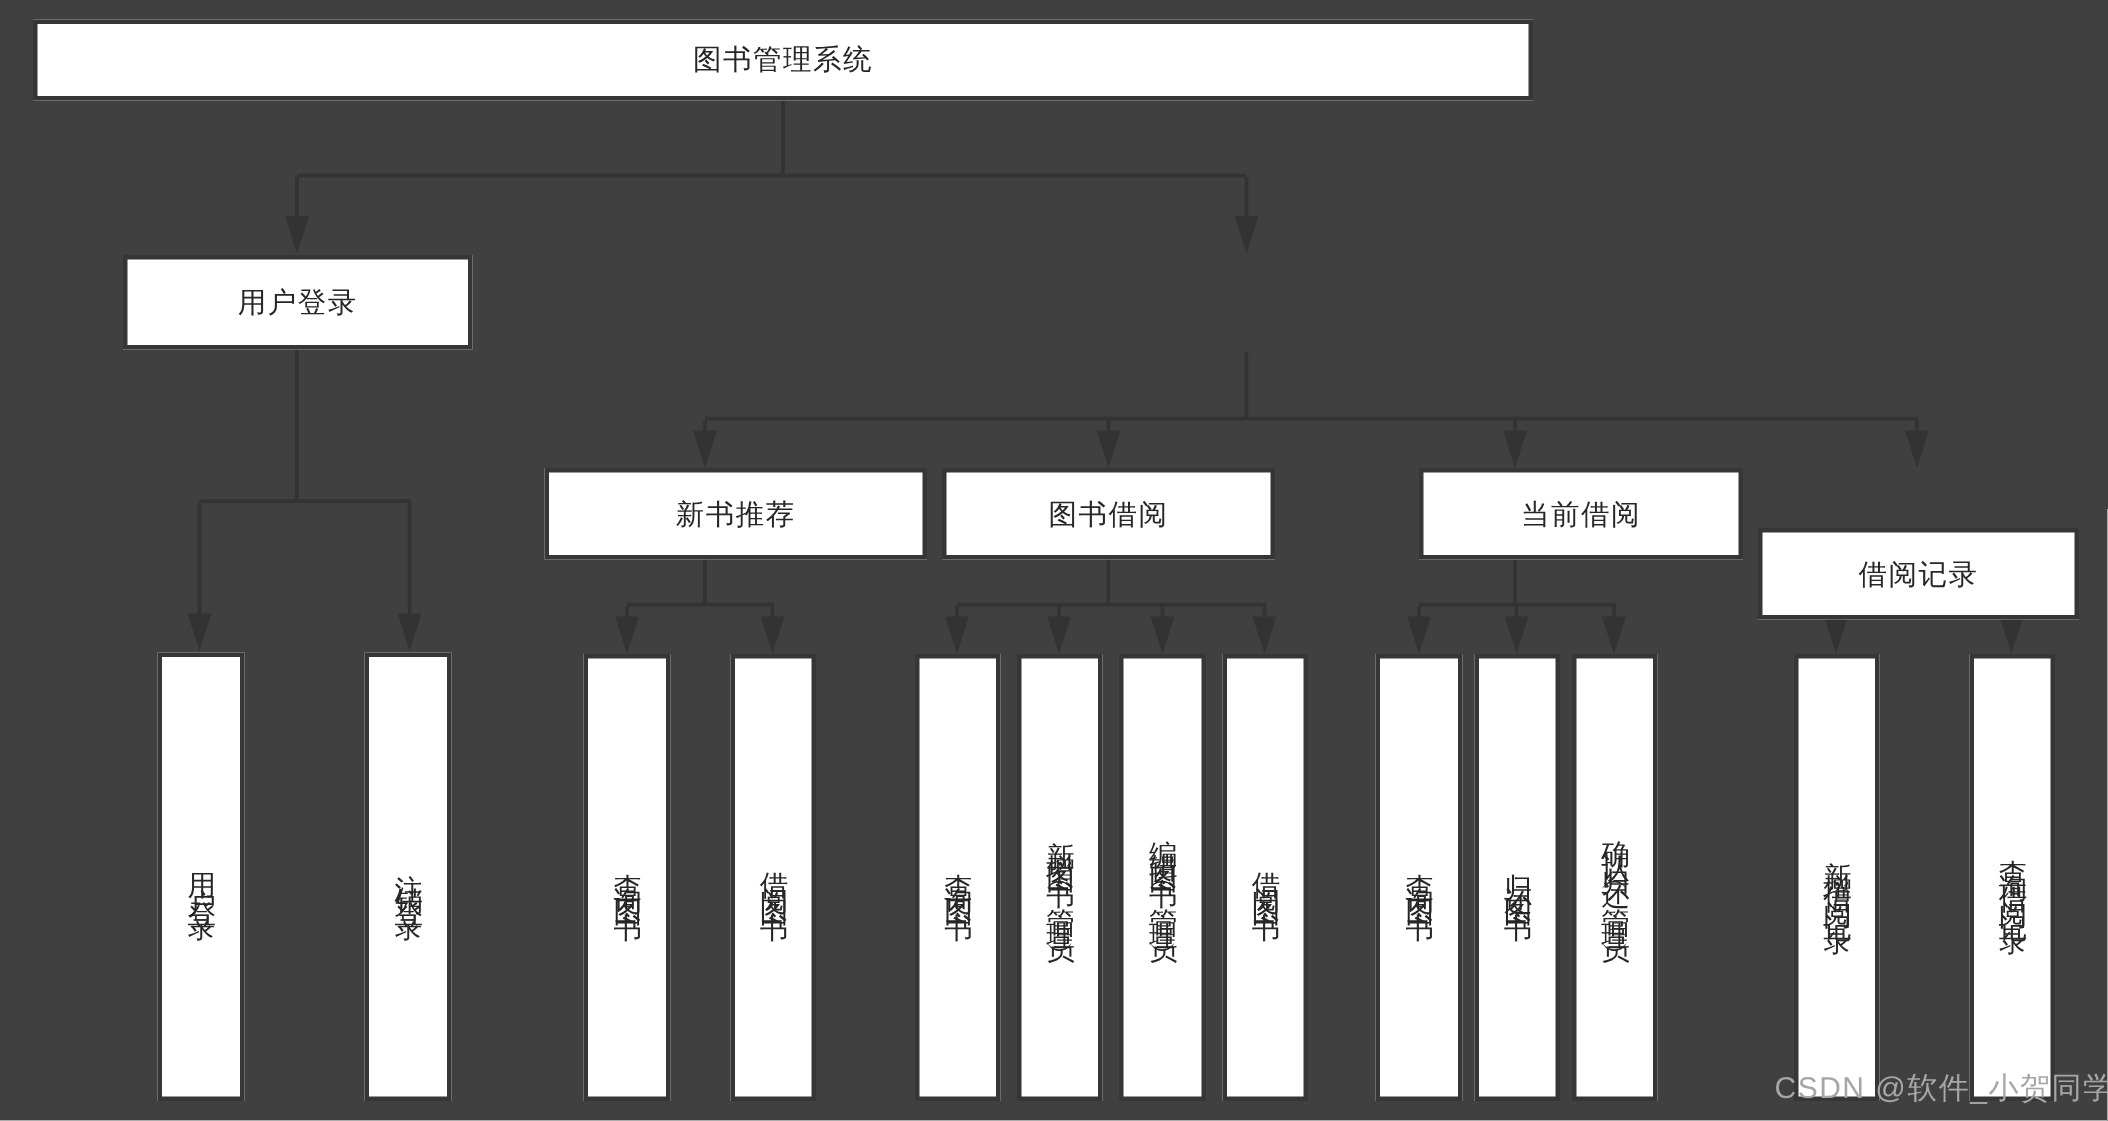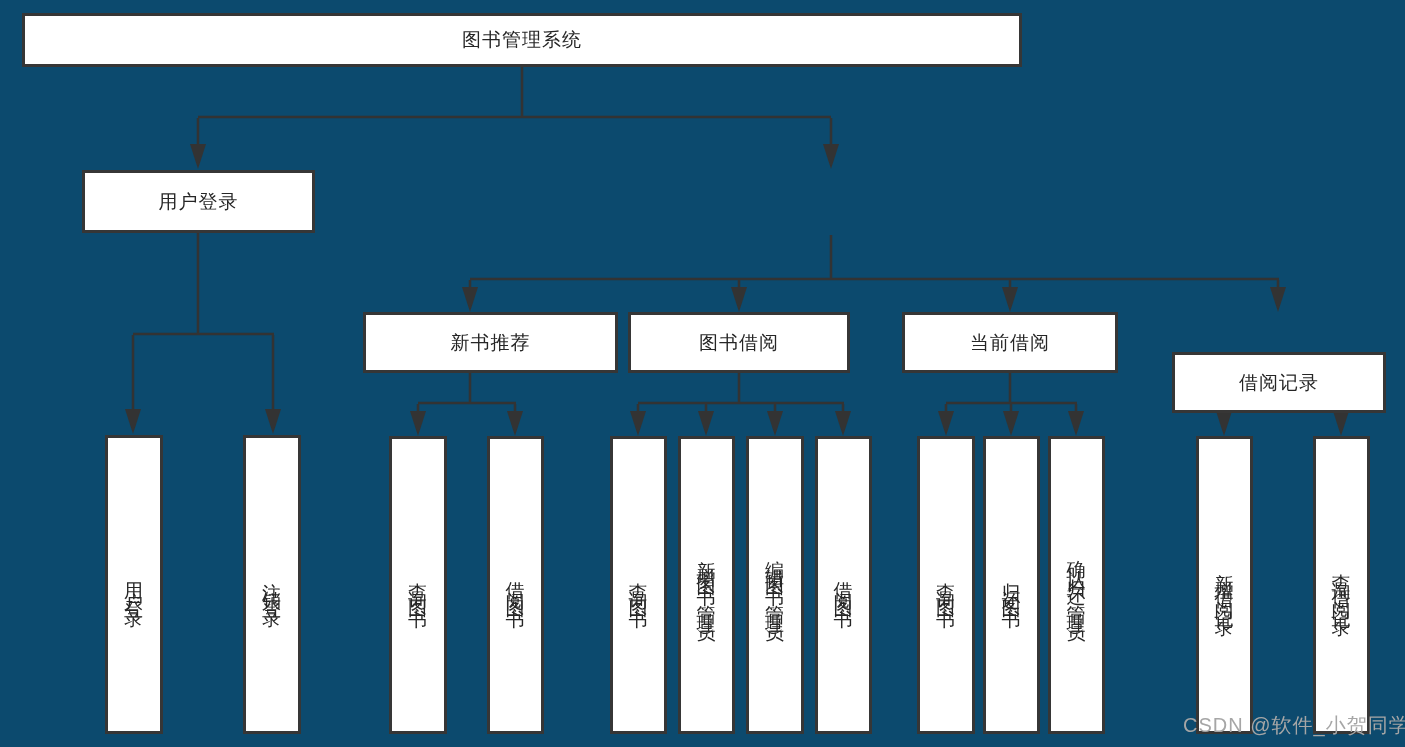--- a/index.html
+++ b/index.html
@@ -1,19 +1,19 @@
 <!DOCTYPE html>
 <html><head>
 <meta charset="utf-8">
 <style>
   html,body{margin:0;padding:0;background:#ffffff;}
   #canvas{
     position:relative;
     width:1405px;height:747px;
-    background:#0c4a6e;
+    background:#404040;
     font-family:"Liberation Sans", sans-serif;
     overflow:hidden;
   }
   #connectors{position:absolute;left:0;top:0;z-index:1;}
   .node{
     position:absolute;
     box-sizing:border-box;
     border:3px solid #363636;
     background:#ffffff;
     display:flex;
@@ -79,21 +79,21 @@
       <polygon points="1333,411 1349,411 1341,436"></polygon>
     </g>
   </svg>
 
   <div class="node hbox" style="left:22px;top:13px;width:1000px;height:54px;">图书管理系统</div>
 
   <div class="node hbox" style="left:82px;top:170px;width:233px;height:63px;">用户登录</div>
 
   <div class="node hbox" style="left:363px;top:312px;width:255px;height:61px;">新书推荐</div>
   <div class="node hbox" style="left:628px;top:312px;width:222px;height:61px;">图书借阅</div>
-  <div class="node hbox" style="left:902px;top:312px;width:216px;height:61px;">当前借阅</div>
+  <div class="node hbox" style="left:946px;top:312px;width:216px;height:61px;">当前借阅</div>
   <div class="node hbox" style="left:1172px;top:312px;width:214px;height:61px;margin-top:40px;">借阅记录</div>
 
   <div class="node vbox" style="left:105px;top:435px;width:58px;height:299px;">用户登录</div>
   <div class="node vbox" style="left:243px;top:435px;width:58px;height:299px;">注销登录</div>
 
   <div class="node vbox" style="left:389px;top:436px;width:58px;height:298px;">查询图书</div>
   <div class="node vbox" style="left:487px;top:436px;width:57px;height:298px;">借阅图书</div>
 
   <div class="node vbox" style="left:610px;top:436px;width:57px;height:298px;">查询图书</div>
   <div class="node vbox" style="left:678px;top:436px;width:57px;height:298px;">新增图书（管理员）</div>

